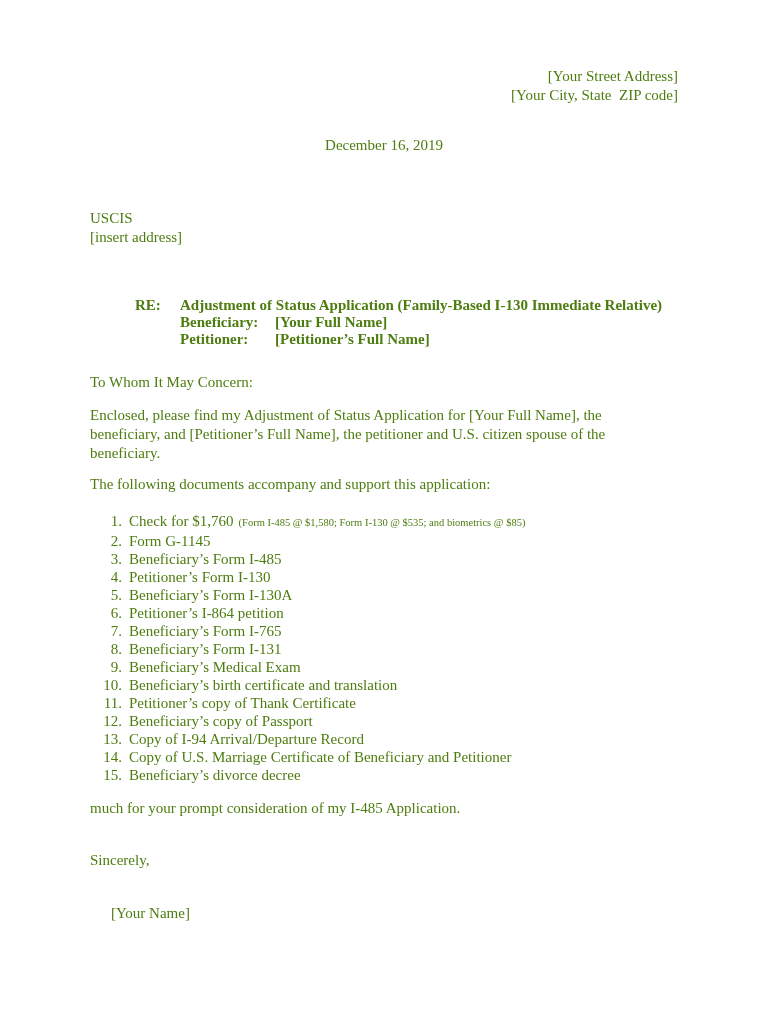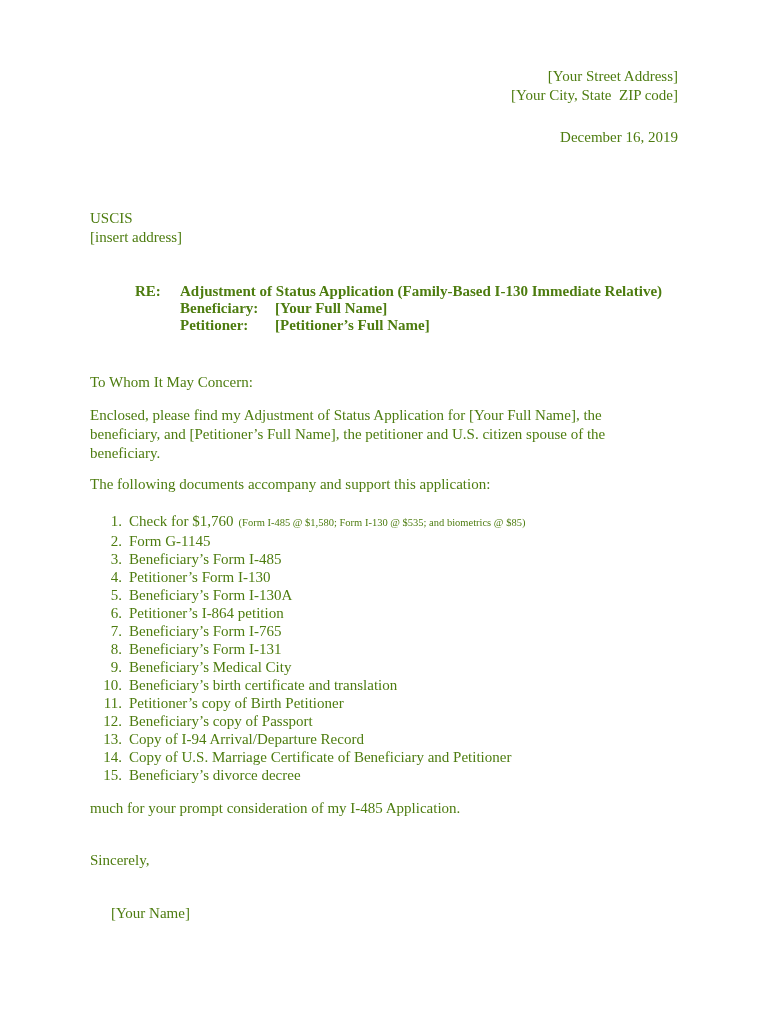--- a/index.html
+++ b/index.html
@@ -14,25 +14,25 @@
     background: #ffffff;
     overflow: hidden;
     font-family: Liberation Serif, serif;
     font-size: 15px;
     color: #4d7c0f;
   }
   .block { position: absolute; left: 90px; right: 90px; }
   .line { white-space: pre; }
 
   .sender { top: 67px; text-align: right; line-height: 19px; }
-  .date-block { top: 128px; text-align: right; line-height: 19px; white-space: pre; }
+  .date-block { top: 136px; text-align: center; line-height: 19px; white-space: pre; }
   .recipient { top: 209px; line-height: 19px; }
 
   .re-grid {
-    top: 283px;
+    top: 297px;
     left: 135px;
     right: 60px;
     display: grid;
     grid-template-columns: 45px 95px 1fr;
     line-height: 17px;
     font-weight: bold;
   }
   .re-subject { grid-column: 2 / 4; }
   .re-cell { white-space: pre; }
 
@@ -127,29 +127,29 @@
     <div class="doc-row">
       <span class="doc-num">7.</span>
       <span class="doc-text">Beneficiary’s Form I-765</span>
     </div>
     <div class="doc-row">
       <span class="doc-num">8.</span>
       <span class="doc-text">Beneficiary’s Form I-131</span>
     </div>
     <div class="doc-row">
       <span class="doc-num">9.</span>
-      <span class="doc-text">Beneficiary’s Medical City</span>
+      <span class="doc-text">Beneficiary’s Medical Exam</span>
     </div>
     <div class="doc-row">
       <span class="doc-num">10.</span>
       <span class="doc-text">Beneficiary’s birth certificate and translation</span>
     </div>
     <div class="doc-row">
       <span class="doc-num">11.</span>
-      <span class="doc-text">Petitioner’s copy of Birth Petitioner</span>
+      <span class="doc-text">Petitioner’s copy of Thank Certificate</span>
     </div>
     <div class="doc-row">
       <span class="doc-num">12.</span>
       <span class="doc-text">Beneficiary’s copy of Passport</span>
     </div>
     <div class="doc-row">
       <span class="doc-num">13.</span>
       <span class="doc-text">Copy of I-94 Arrival/Departure Record</span>
     </div>
     <div class="doc-row">

